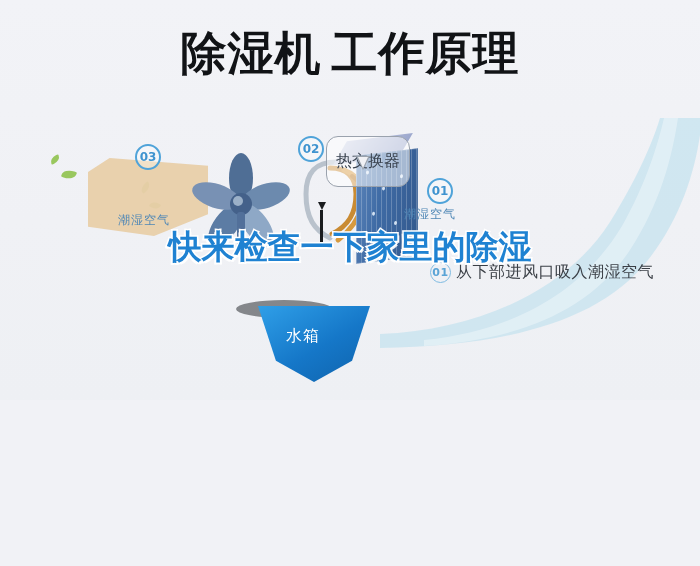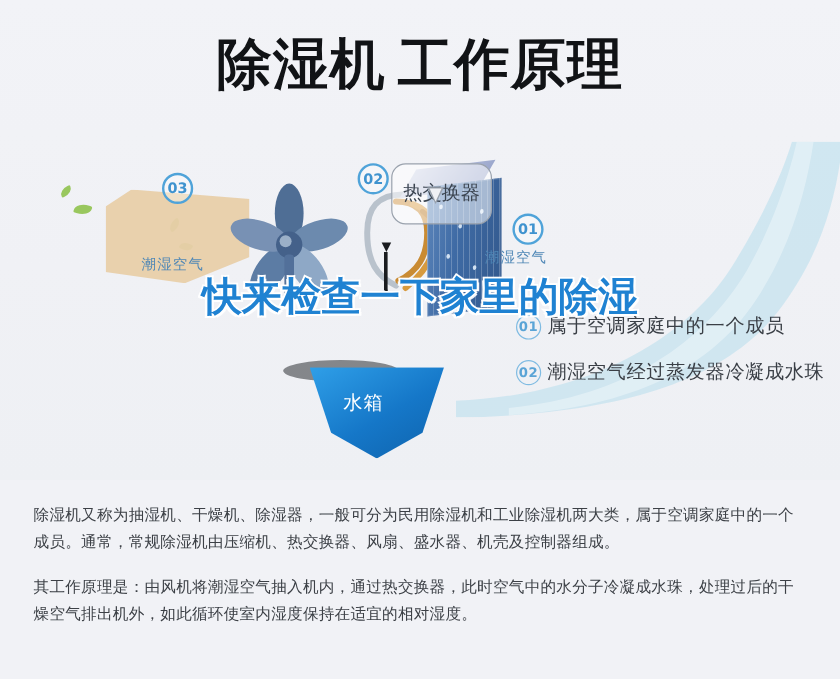--- a/index.html
+++ b/index.html
@@ -362,32 +362,25 @@
       <div class="badge badge-02">02</div>
 
       <div class="badge badge-01">01</div>
       <div class="wet-label">潮湿空气</div>
 
       <div class="tank-shadow"></div>
       <div class="tank"></div>
       <div class="tank-label">水箱</div>
 
       <div class="anno anno-01">
-        <span class="num">01</span><span>属于空调家庭中的一个成员</span>
-      </div>
-      <div class="anno anno-02">
-        <span class="num">02</span><span>潮湿空气经过蒸发器冷凝成水珠</span>
+        <span class="num">01</span><span>从下部进风口吸入潮湿空气</span>
       </div>
 
     </div>
 
     <div class="caption">
       <span class="cl">快来检查一下家里的除湿</span>
     </div>
 
   </div>
 
-  <div class="body-copy">
-    <p>除湿机又称为抽湿机、干燥机、除湿器，一般可分为民用除湿机和工业除湿机两大类，属于空调家庭中的一个成员。通常，常规除湿机由压缩机、热交换器、风扇、盛水器、机壳及控制器组成。</p>
-    <p>其工作原理是：由风机将潮湿空气抽入机内，通过热交换器，此时空气中的水分子冷凝成水珠，处理过后的干燥空气排出机外，如此循环使室内湿度保持在适宜的相对湿度。</p>
-  </div>
 
 </div>
 
 </body></html>

